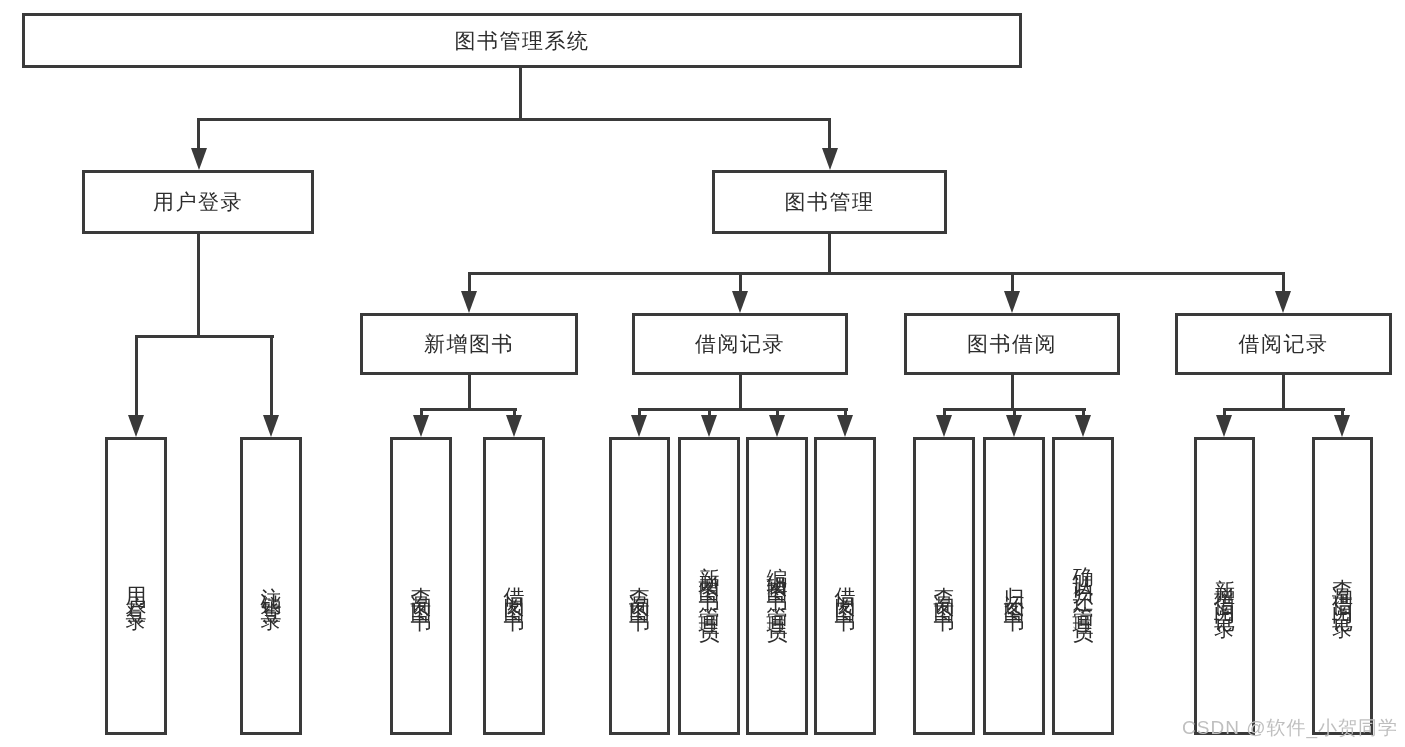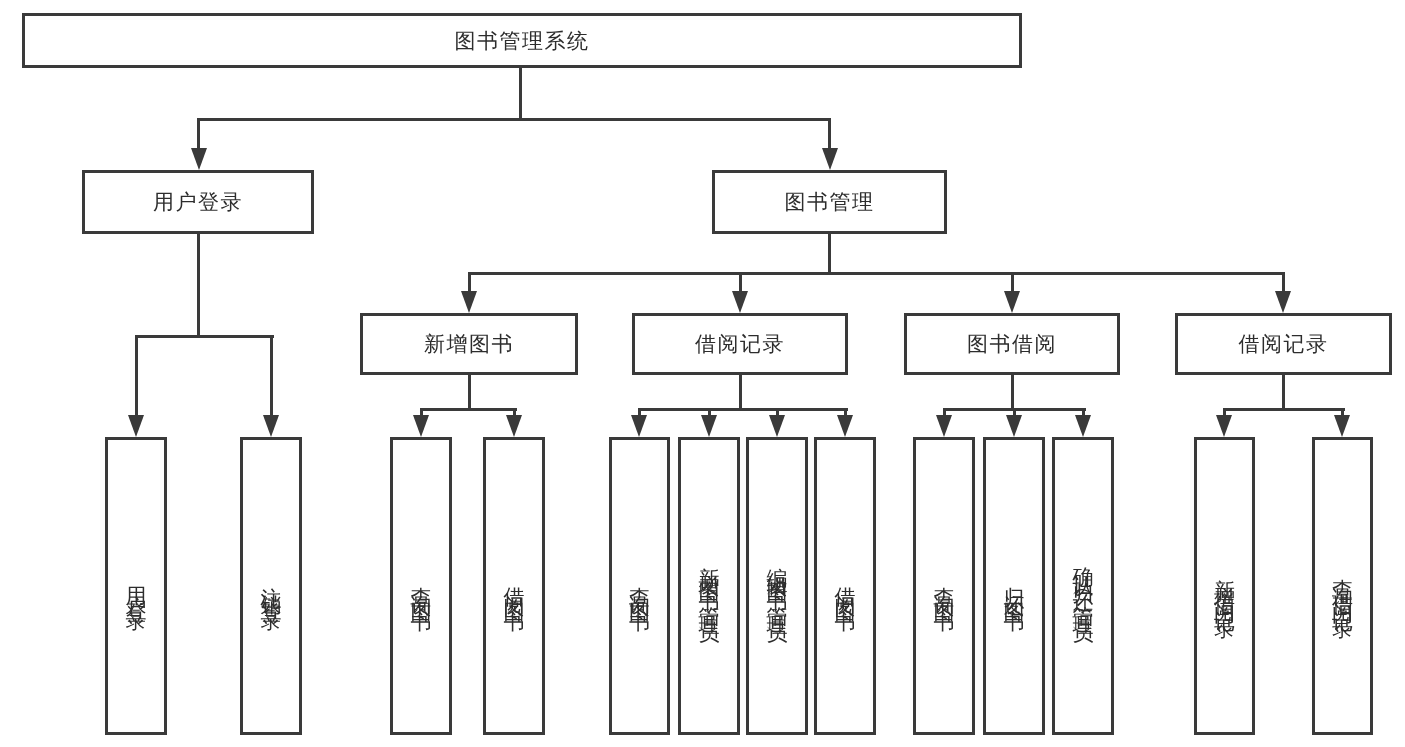--- a/index.html
+++ b/index.html
@@ -166,14 +166,15 @@
   <div class="arrow" style="left:1006px;top:415px;"></div>
   <div class="arrow" style="left:1075px;top:415px;"></div>
 
   <div class="vline" style="left:1282px;top:375px;height:36px;"></div>
   <div class="hline" style="left:1224px;top:408px;width:121px;"></div>
   <div class="vline" style="left:1223px;top:408px;height:10px;"></div>
   <div class="vline" style="left:1341px;top:408px;height:10px;"></div>
   <div class="arrow" style="left:1216px;top:415px;"></div>
   <div class="arrow" style="left:1334px;top:415px;"></div>
 
+  <div class="watermark">CSDN @软件_小贺同学</div>
 
 </div>
 
 </body></html>

